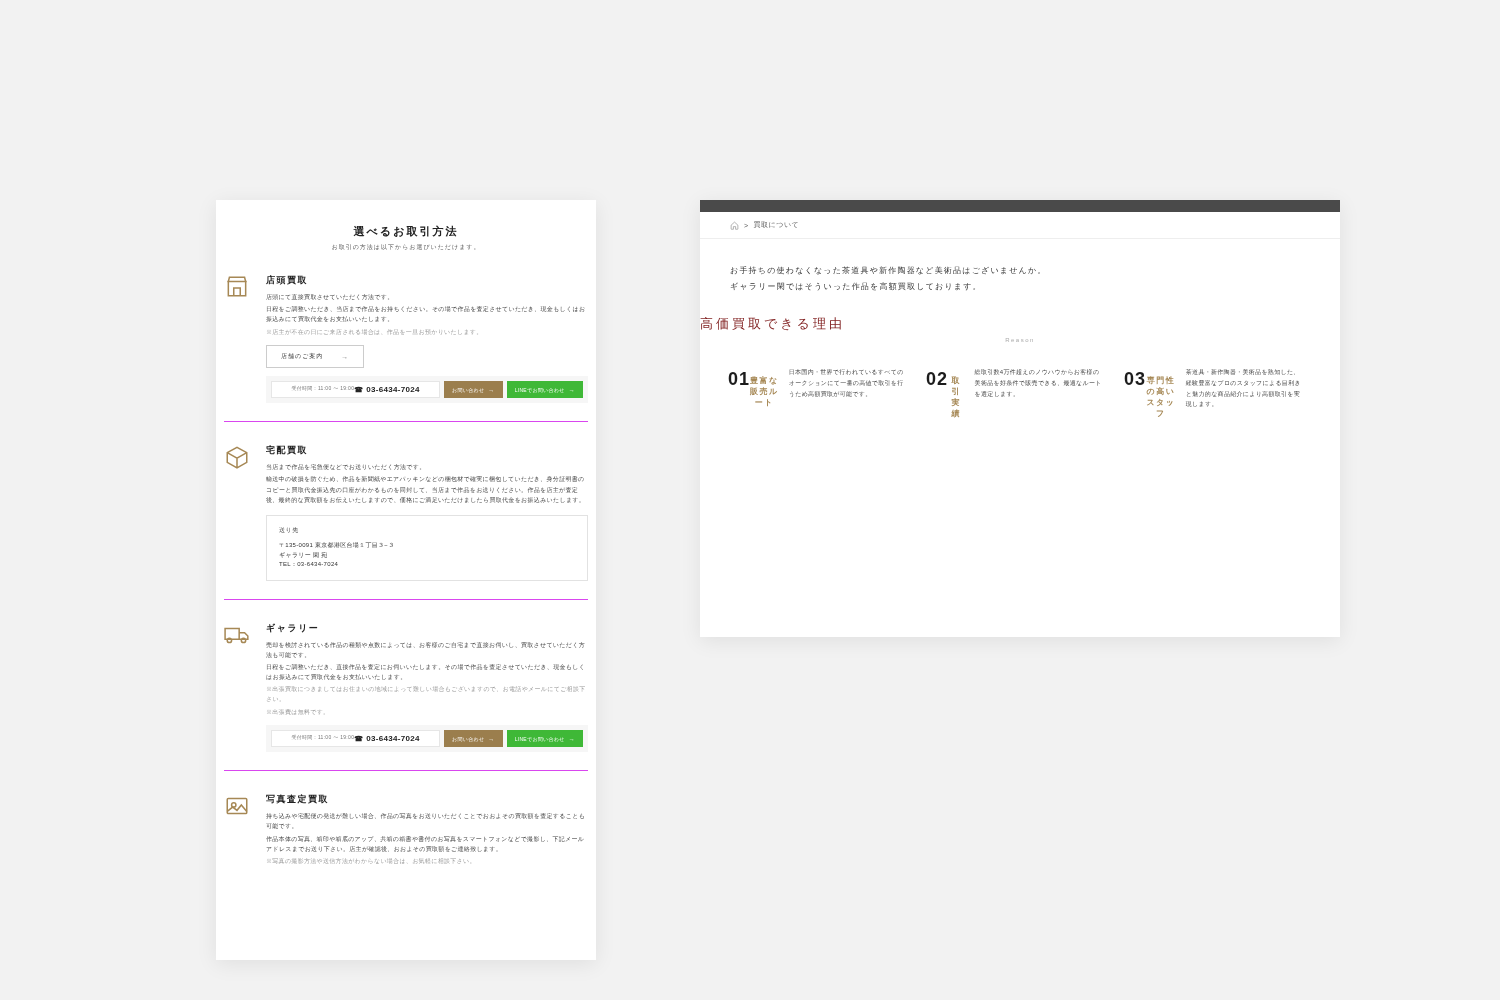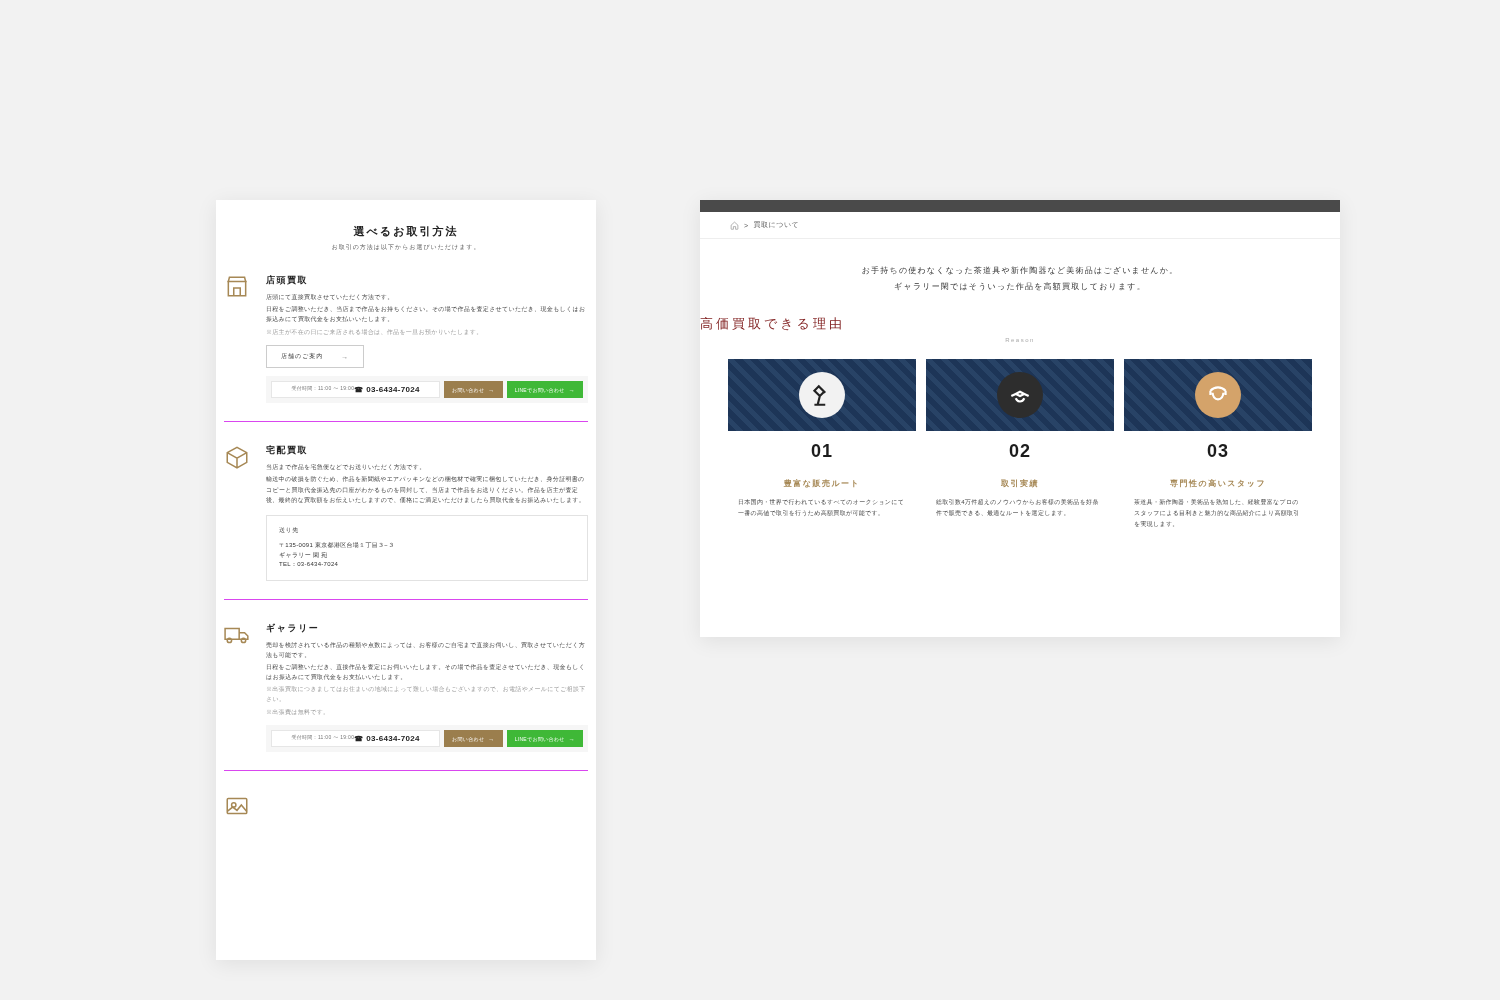--- a/index.html
+++ b/index.html
@@ -31,25 +31,25 @@
 .btn-brown{background:#9b7e4d}
 .btn-green{background:#3fb837}
 .btn-brown::after,.btn-green::after{content:'→';font-size:6px}
 .addr-box{border:1px solid #e2e2e2;padding:10px 12px;margin-top:10px}
 .addr-label{font-size:6px;color:#444;margin-bottom:6px;letter-spacing:.5px}
 .addr-line{font-size:6px;line-height:1.6;color:#333;letter-spacing:.3px}
 
 
 .pr-chrome{height:12px;background:#4a4a4a}
 .pr-crumb{padding:8px 30px;font-size:7px;color:#555;border-bottom:1px solid #eee;display:flex;align-items:center;gap:5px;letter-spacing:.5px}
-.pr-intro{text-align:center;padding:24px 30px 20px;font-size:8px;line-height:2;color:#333;letter-spacing:1.2px}
+.pr-intro{padding:24px 30px 20px;font-size:8px;line-height:2;color:#333;letter-spacing:1.2px}
 .pr-sec-title{text-align:left;font-size:13px;font-weight:500;letter-spacing:3px;color:#7f1d1d;}
 .pr-sec-sub{text-align:center;font-size:6px;color:#aaa;letter-spacing:1.5px;margin-top:4px}
 .cards{display:flex;gap:10px;padding:16px 28px 24px}
-.card{flex:1;background:#fff;display:flex;flex-direction:column}
+.card{flex:1;background:#fff;display:flex;flex-direction:row}
 .card-img{height:72px;background:#1d3557;position:relative;overflow:hidden}
 .card-img::before{content:'';position:absolute;inset:0;background:repeating-linear-gradient(45deg,#1d3557 0 6px,#2a4568 6px 11px),radial-gradient(circle at 30% 40%,#2a4568 8px,transparent 9px),radial-gradient(circle at 70% 60%,#2a4568 8px,transparent 9px);opacity:.9}
 .card-icon{position:absolute;left:50%;top:50%;transform:translate(-50%,-50%);width:46px;height:46px;border-radius:50%;display:flex;align-items:center;justify-content:center}
 .c1 .card-icon{background:#f2f2f2}
 .c2 .card-icon{background:#2d2d2d}
 .c3 .card-icon{background:#d4a36a}
 .card-icon svg{width:26px;height:26px}
 .c1 .card-icon svg{stroke:#222;fill:none;stroke-width:2}
 .c2 .card-icon svg{stroke:#fff;fill:none;stroke-width:2}
 .c3 .card-icon svg{stroke:#fff;fill:none;stroke-width:2}
@@ -114,20 +114,26 @@
               <div class="btn-green">LINEでお問い合わせ</div>
             </div>
           </div>
         </div>
         <div class="method">
           <div class="m-icon"><svg viewBox="0 0 24 24">
               <rect x="3" y="5" width="18" height="14" rx="1"></rect>
               <circle cx="9" cy="11" r="2"></circle>
               <path d="M3 17l5-4 4 3 4-5 5 6"></path>
             </svg></div>
+          <div class="m-body">
+            <div class="m-h">写真査定買取</div>
+            <div class="m-p">持ち込みや宅配便の発送が難しい場合、作品の写真をお送りいただくことでおおよその買取額を査定することも可能です。</div>
+            <div class="m-p">作品本体の写真、箱印や箱底のアップ、共箱の箱書や書付のお写真をスマートフォンなどで撮影し、下記メールアドレスまでお送り下さい。店主が確認後、おおよその買取額をご連絡致します。</div>
+            <div class="m-note">※写真の撮影方法や送信方法がわからない場合は、お気軽に相談下さい。</div>
+          </div>
         </div>
       </div>
   </div>
 </div>
 
 <div class="panel panel-right">
   <div class="pr-chrome"></div>
   <div class="pr-crumb">
     <svg class="home-icon" viewBox="0 0 24 24">
         <path d="M3 11l9-8 9 8v10a1 1 0 01-1 1h-5v-7h-6v7H4a1 1 0 01-1-1z"></path>

